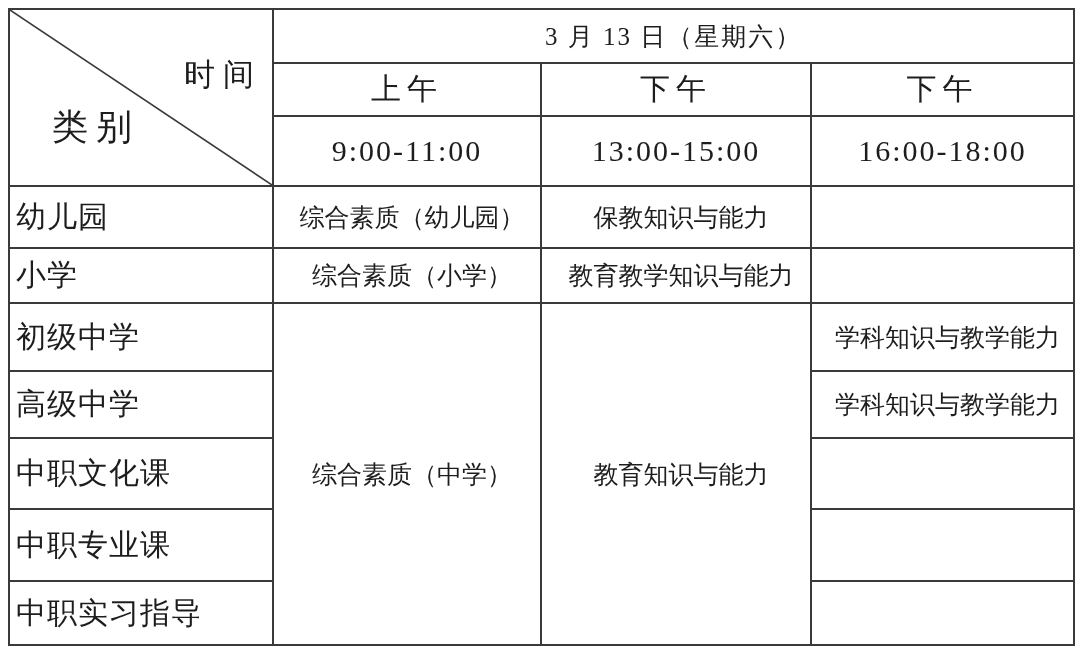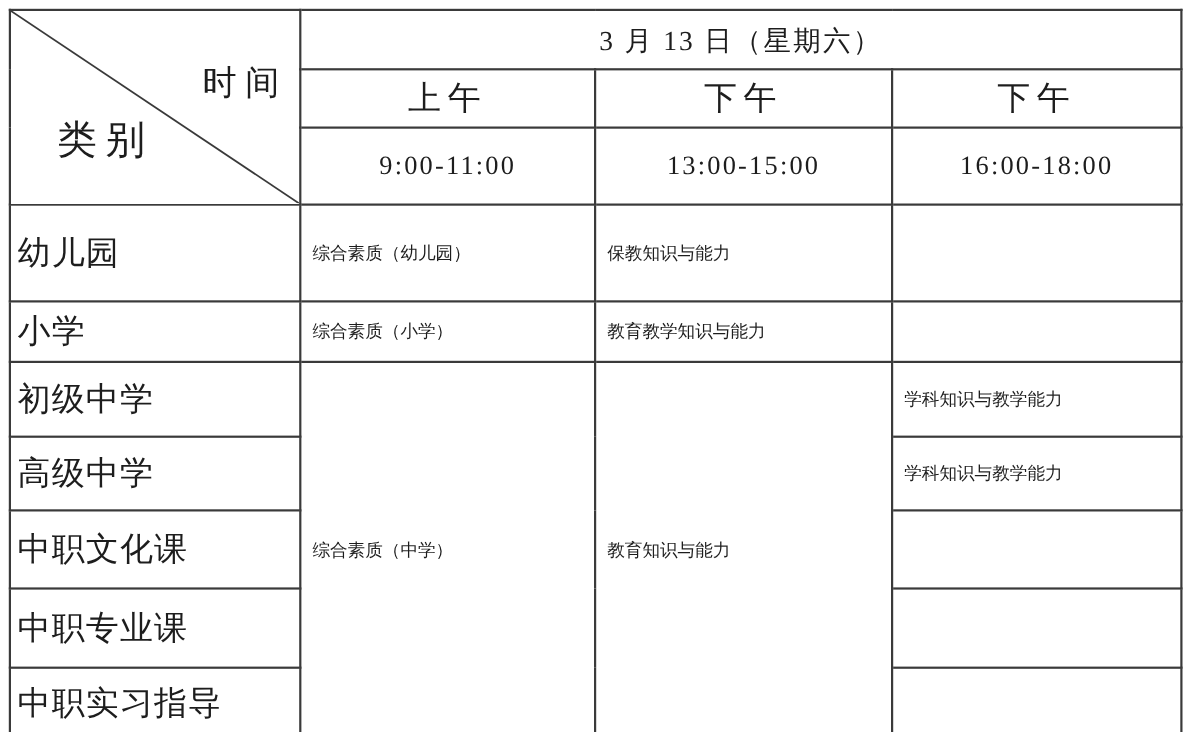--- a/index.html
+++ b/index.html
@@ -23,52 +23,52 @@
   td {
     border: 2px solid #3a3a3a;
     padding: 0;
     vertical-align: middle;
     overflow: hidden;
     background: #ffffff;
   }
   tr.r1  { height: 54px; }
   tr.r2  { height: 53px; }
   tr.r3  { height: 70px; }
-  tr.r4  { height: 88px; border-radius: 15px; }
+  tr.r4  { height: 62px; border-radius: 15px; }
   tr.r5  { height: 55px; }
   tr.r6  { height: 68px; }
   tr.r7  { height: 67px; }
   tr.r8  { height: 71px; }
   tr.r9  { height: 72px; margin-left: 20px; }
   tr.r10 { height: 64px; }
 
   .center { text-align: center; }
 
   .date-cell {
     font-size: 25px;
     letter-spacing: 2px;
   }
   .period-cell {
     font-size: 30px;
     letter-spacing: 6px;
     margin-left: 22px;
   }
   .time-cell {
-    font-size: 24px;
+    font-size: 30px;
     letter-spacing: 2px;
   }
   .cat-cell {
     font-size: 30px;
     text-align: left;
     padding-left: 6px;
     letter-spacing: 1px;
   }
   .subj-cell {
-    font-size: 16px;
-    text-align: left;
+    font-size: 25px;
+    text-align: center;
     padding-left: 10px;
   }
 
   .corner-cell {
     position: relative;
   }
   .corner-cell svg {
     position: absolute;
     inset: 0;
     width: 100%;

